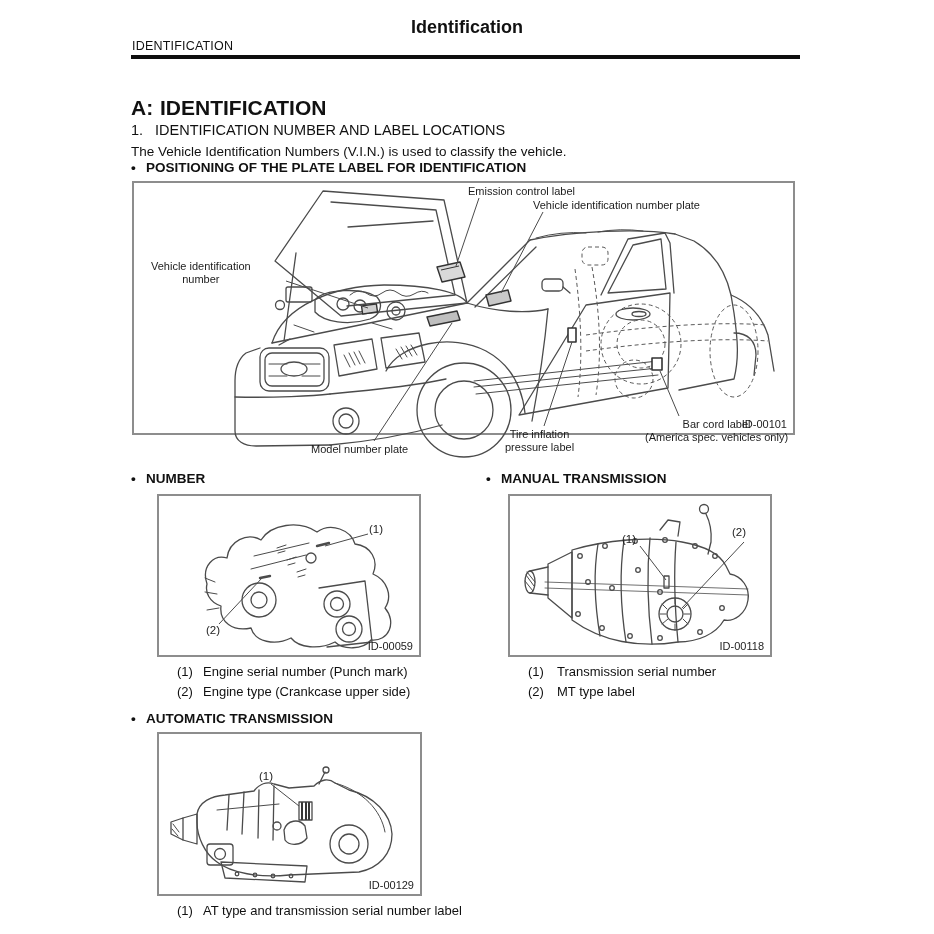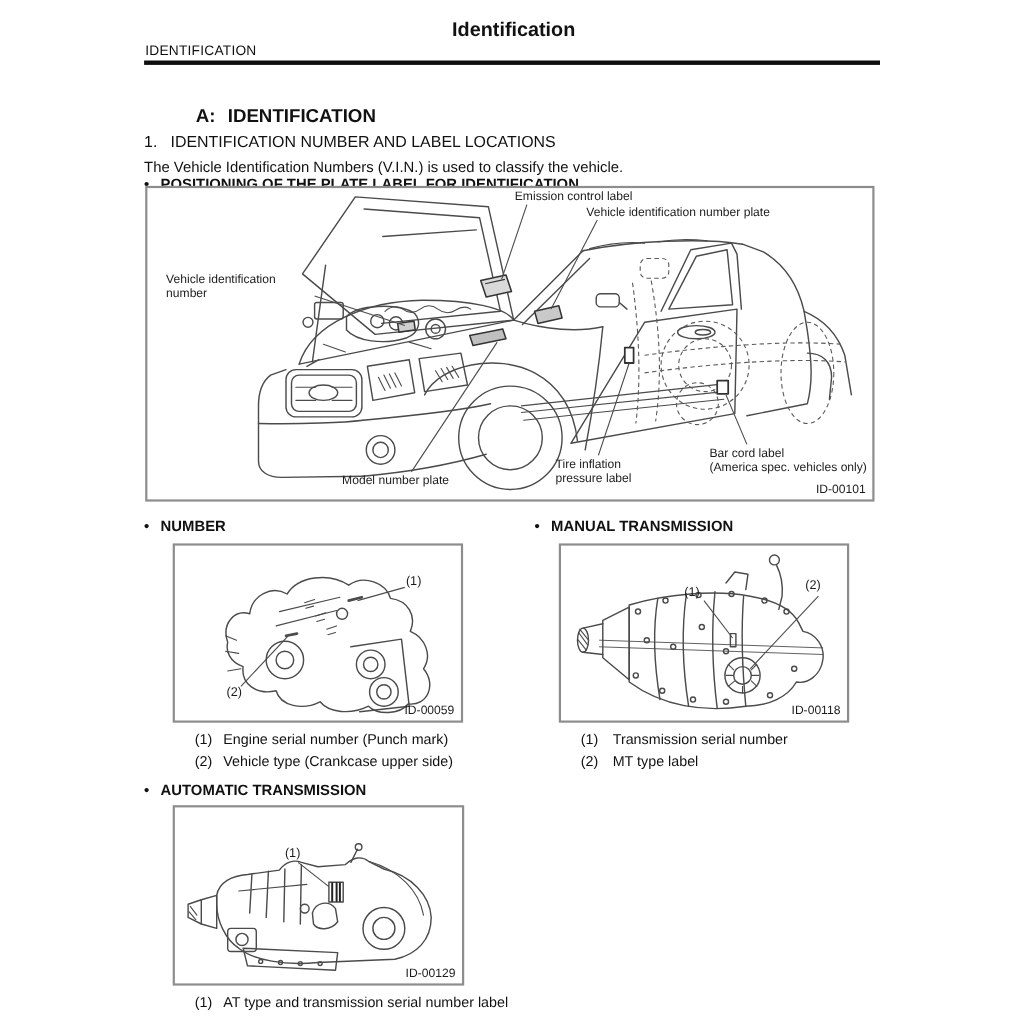--- a/index.html
+++ b/index.html
@@ -6,33 +6,33 @@
   .page {
     position:relative; width:934px; height:934px; background:#ffffff;
     font-family:"Liberation Sans", sans-serif; color:#111; overflow:hidden;
   }
   .abs { position:absolute; }
   .page-title { top:17px; left:0; width:934px; text-align:center; font-size:18px; font-weight:bold; }
   .run-head { top:39px; left:132px; font-size:12.5px; letter-spacing:0.2px; }
   .head-rule { top:55px; left:131px; width:669px; height:3.5px; background:#0e0e0e; }
   .h1 { top:66px; left:131px; font-size:21px; font-weight:bold; }
   .h1 .num { display:inline-block; width:29px; }
-  .h2 { top:96px; left:131px; font-size:17px; font-weight:bold;margin-left:47px; }
+  .h2 { top:96px; left:131px; font-size:21px; font-weight:bold; }
   .h2 .num { display:inline-block; width:29px; }
   .h3 { top:122px; left:131px; font-size:14.5px; font-weight:normal; }
   .h3 .num { display:inline-block; width:24px; }
   .intro { top:144px; left:131px; font-size:13.5px; }
   .bullet-head { font-size:13.5px; font-weight:bold; }
   .bullet-head .bullet { display:inline-block; width:15px; font-weight:bold; }
   .pos-head { top:160px; left:131px; }
   .hd-engine { top:471px; left:131px; }
   .hd-mt { top:471px; left:486px; }
   .hd-at { top:711px; left:131px; }
   .fig { position:absolute; border:2px solid #8d8d8d; background:#fff; box-sizing:border-box; }
-  .fig-car { top:169px; left:132px; width:663px; height:287px; }
+  .fig-car { top:181px; left:132px; width:663px; height:254px;text-align:center; }
   .fig-engine { top:494px; left:157px; width:264px; height:163px; }
   .fig-mt { top:494px; left:508px; width:264px; height:163px; }
   .fig-at { top:732px; left:157px; width:265px; height:164px; }
   .fig svg { position:absolute; left:0; top:0; }
   .dlabel { position:absolute; font-size:11px; line-height:13px; color:#1c1c1c; white-space:nowrap; }
   .fig-id { position:absolute; right:6px; bottom:3px; font-size:11px; color:#1c1c1c;padding-left:40px; }
   .callout { position:absolute; font-size:11.5px; color:#1c1c1c; }
   .klist { position:absolute; font-size:13px; }
   .krow { display:flex; margin-bottom:4.5px; }
   .krow .n { width:26px; flex:none; }
@@ -222,21 +222,21 @@
     <div class="fig-id">ID-00059</div>
   </div>
 
   <div class="klist list-engine">
     <div class="krow">
       <span class="n">(1)</span>
         <span class="t">Engine serial number (Punch mark)</span>
     </div>
     <div class="krow">
       <span class="n">(2)</span>
-        <span class="t">Vehicle type (Crankcase upper side)</span>
+        <span class="t">Engine type (Crankcase upper side)</span>
     </div>
   </div>
 
   <div class="abs bullet-head hd-mt">
     <span class="bullet">•</span><span>MANUAL TRANSMISSION</span>
   </div>
 
   <div class="fig fig-mt">
     <svg width="260" height="159" viewBox="0 0 260 159">
       <g stroke="#4b4b4b" fill="none" stroke-width="1.3" stroke-linejoin="round" stroke-linecap="round">

